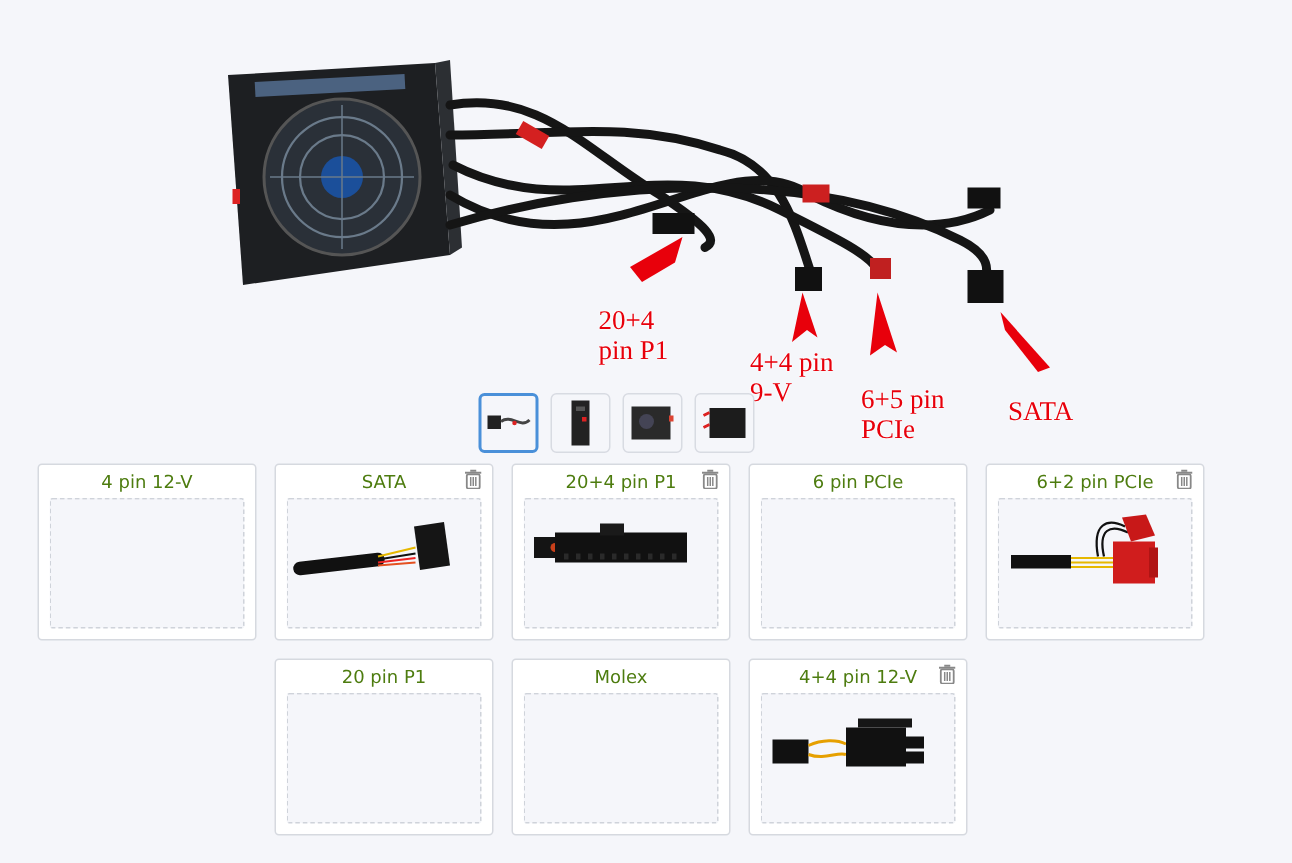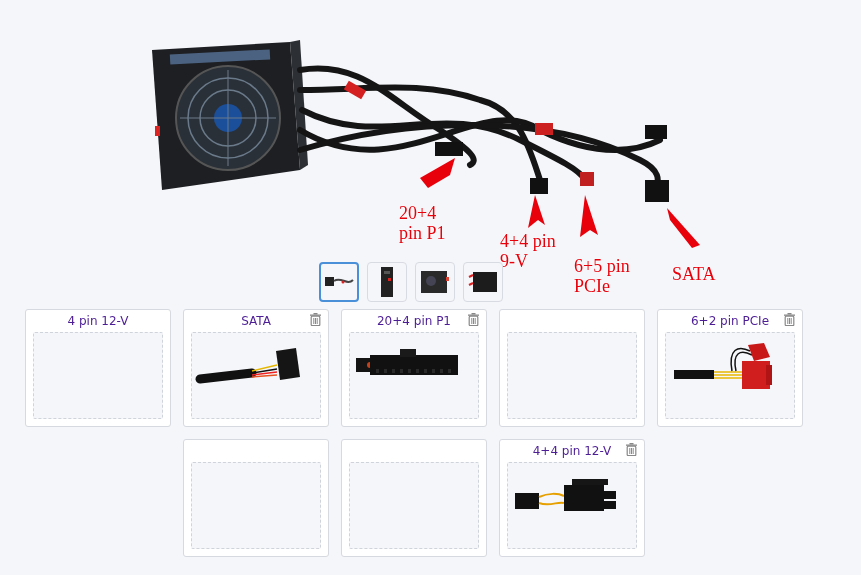--- a/index.html
+++ b/index.html
@@ -28,21 +28,21 @@
     border: 1px solid #d8dbe2; border-radius: 4px; background: #f5f6fa;
     display: flex; align-items: center; justify-content: center; cursor: pointer;
   }
   .thumb.active { border: 2px solid #4a90d9; }
   .card {
     position: absolute; width: 146px; height: 118px; box-sizing: border-box;
     background: #fff; border: 1px solid #d6d9df; border-radius: 3px;
   }
   .card-title {
     position: absolute; left: 0; right: 0; top: 3px;
-    text-align: center; font-size: 12px; color: #4c1d95; line-height: 16px;
+    text-align: center; font-size: 12px; color: #4d7c0f; line-height: 16px;
   }
   .trash {
     position: absolute; right: 7px; top: 3px; width: 11px; height: 13px; cursor: pointer;
   }
   .drop {
     position: absolute; left: 7px; top: 22px; right: 7px; bottom: 7px;
     border: 1px dashed #cfd3da; border-radius: 2px; background: #f5f6fa;
     overflow: hidden;
   }
   .drop svg { position: absolute; left: 0; top: 0; }
@@ -181,20 +181,21 @@
           <rect x="74" y="36" width="3" height="4"></rect>
           <rect x="82" y="36" width="3" height="4"></rect>
           <rect x="90" y="36" width="3" height="4"></rect>
           <rect x="98" y="36" width="3" height="4"></rect>
         </g>
     </svg>
   </div>
 </div>
 
 <div class="card" style="left:499px; top:309px;">
+  <div class="card-title">6 pin PCIe</div>
   <div class="drop"></div>
 </div>
 
 <div class="card" style="left:657px; top:309px;">
   <div class="card-title">6+2 pin PCIe</div>
   <svg class="trash" viewBox="0 0 11 13">
       <rect x="0" y="1.5" width="11" height="1.3" fill="#888"></rect>
       <rect x="3.5" y="0" width="4" height="1.5" fill="#888"></rect>
       <rect x="1.2" y="3.2" width="8.6" height="9.5" rx="1" fill="none" stroke="#888" stroke-width="1.2"></rect>
       <line x1="3.8" y1="5" x2="3.8" y2="11" stroke="#888"></line>
@@ -208,24 +209,26 @@
       <path d="M66,38 C62,16 72,12 84,18" stroke="#111" stroke-width="1.5" fill="none"></path>
       <path d="M70,38 C66,20 74,16 86,22" stroke="#111" stroke-width="1.5" fill="none"></path>
       <polygon points="82,12 98,10 104,24 88,28" fill="#c81818"></polygon>
       <rect x="76" y="28" width="28" height="28" fill="#d01d1d"></rect>
       <rect x="100" y="32" width="6" height="20" fill="#b01414"></rect>
     </svg>
   </div>
 </div>
 
 <div class="card" style="left:183px; top:439px;">
+  <div class="card-title">20 pin P1</div>
   <div class="drop"></div>
 </div>
 
 <div class="card" style="left:341px; top:439px;">
+  <div class="card-title">Molex</div>
   <div class="drop"></div>
 </div>
 
 <div class="card" style="left:499px; top:439px;">
   <div class="card-title">4+4 pin 12-V</div>
   <svg class="trash" viewBox="0 0 11 13">
       <rect x="0" y="1.5" width="11" height="1.3" fill="#888"></rect>
       <rect x="3.5" y="0" width="4" height="1.5" fill="#888"></rect>
       <rect x="1.2" y="3.2" width="8.6" height="9.5" rx="1" fill="none" stroke="#888" stroke-width="1.2"></rect>
       <line x1="3.8" y1="5" x2="3.8" y2="11" stroke="#888"></line>

